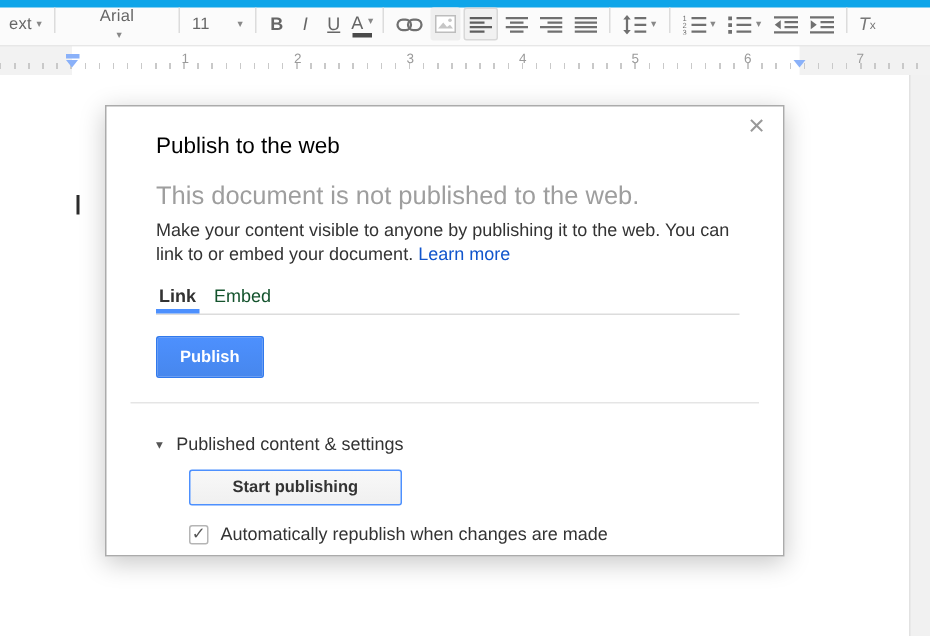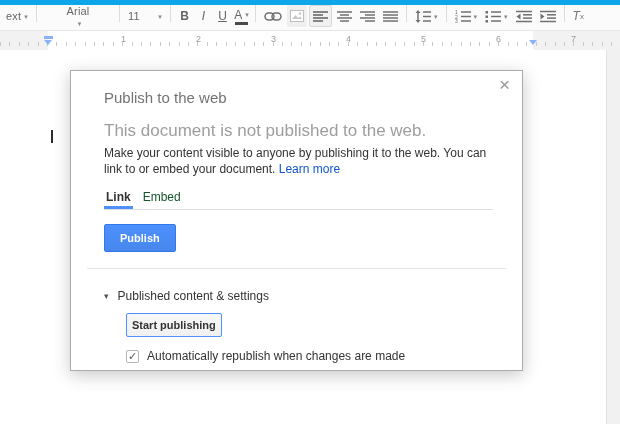--- a/index.html
+++ b/index.html
@@ -46,37 +46,37 @@
   .scroll-strip { position:absolute; top:50px; right:0; width:14px; bottom:0;
     background:#f1f1f1; border-left:1px solid #e2e2e2; }
   .cursor { position:absolute; left:51px; top:130px; width:2px; height:13px; background:#2b2b2b; }
 
   
   .dialog { position:absolute; left:70px; top:70px; width:453px; height:301px; background:#fff;
     border:1px solid #ababab; box-shadow:0 4px 16px rgba(0,0,0,.22); }
   .close { position:absolute; top:4px; right:12px; font-size:19px; color:#999; cursor:pointer;
     line-height:1; }
   .dlg-inner { padding:18px 33px 0 33px; }
-  .dlg-title { font-size:15px; color:#737373; }
+  .dlg-title { font-size:15px; color:#000000; }
   .note { margin-top:15px; font-size:17px; color:#9e9e9e; }
   .desc { margin-top:5px; font-size:12px; color:#333; line-height:1.3; max-width:402px; }
   .learn { color:#1155cc; cursor:pointer; }
   .tabs { margin-top:13px; width:389px; border-bottom:1px solid #dcdcdc; display:flex; gap:8px; }
   .tab { font-size:12px; color:#14532d; padding:0 2px 5px 2px; cursor:pointer; }
   .tab.active { color:#333; font-weight:bold; padding-bottom:2px; border-bottom:3px solid #4d90fe; }
   .publish { margin-top:14px; display:inline-block; background:linear-gradient(#4d90fe,#4787ed);
     border:1px solid #3079ed; color:#fff; font-size:11px; font-weight:bold;
     padding:7px 15px; border-radius:2px; cursor:pointer; }
   .divider { margin:16px -17px 0 -17px; height:1px; background:#e5e5e5; }
   .section { margin-top:20px; display:flex; align-items:center; font-size:12px; color:#333;
     cursor:pointer; }
   .disclosure { font-size:9px; color:#555; margin-right:9px; line-height:1; }
   .start-btn { margin:10px 0 0 22px; display:inline-block; background:linear-gradient(#f8f8f8,#f0f0f0);
     border:1px solid #4d90fe; border-radius:2px; font-size:11px; font-weight:bold; color:#333;
-    padding:5px 5px; cursor:pointer; }
+    padding:5px 28px; cursor:pointer; }
   .chkrow { margin:12px 0 0 22px; display:flex; align-items:center; font-size:12px; color:#333; }
   .checkbox { width:13px; height:13px; border:1px solid #b5b5b5; border-radius:2px; background:#fff;
     display:flex; align-items:center; justify-content:center; font-size:11px; color:#555;
     margin-right:8px; cursor:pointer; line-height:1; }
 </style>
 </head>
 <body>
 
 <div class="screen">
 

